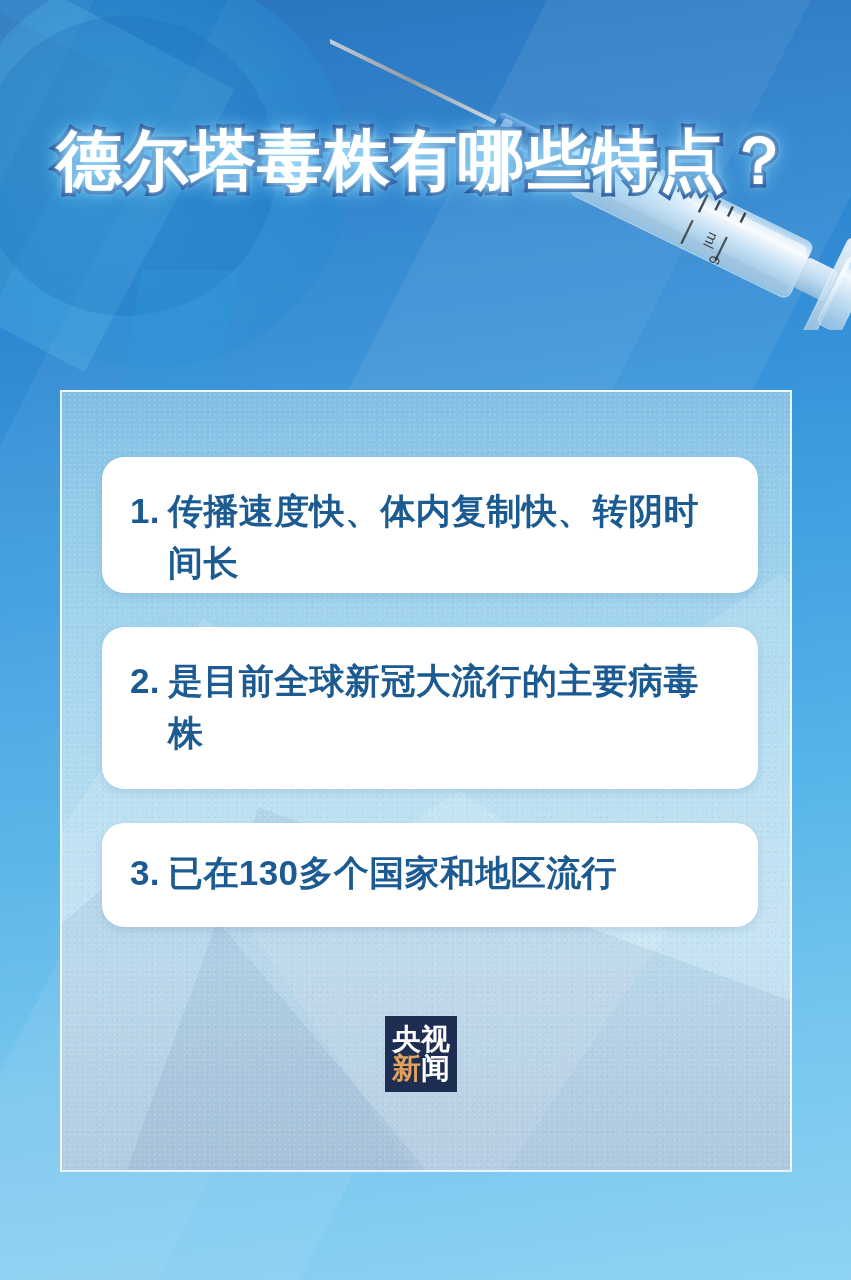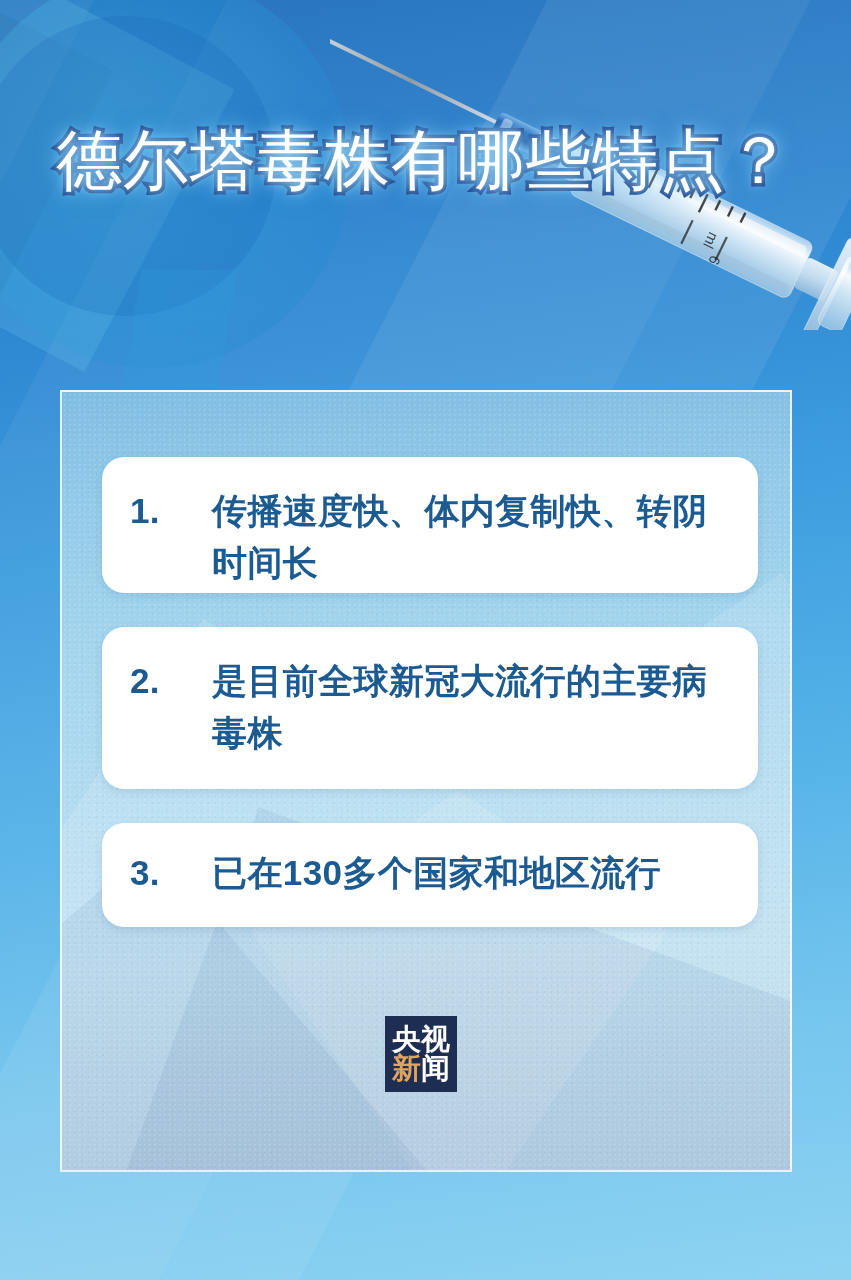--- a/index.html
+++ b/index.html
@@ -90,21 +90,21 @@
 
   
   .title-block {
     position: absolute;
     left: 56px; top: 118px;
     width: 780px;
   }
   .title-line {
     font-size: 66px;
     line-height: 84px;
-    font-weight: 400;
+    font-weight: 700;
     color: #ffffff;
     letter-spacing: 1px;
     white-space: nowrap;
     -webkit-text-stroke: 7px #1a3d85;
     paint-order: stroke fill;
     text-shadow:
       0 0 10px rgba(160,225,255,0.95),
       0 0 18px rgba(140,215,255,0.85),
       0 0 26px rgba(120,205,250,0.6);
   }
@@ -180,21 +180,21 @@
     line-height: 52px;
     font-weight: 600;
     letter-spacing: 0.4px;
     display: flex;
     align-items: flex-start;
   }
   .card-num {
     flex: 0 0 auto;
     margin-right: 8px;
   }
-  .card-body { flex: 1 1 auto; margin-left: 44px; }
+  .card-body { flex: 1 1 auto; }
   .card-1 { height: 136px; }
   .card-2 { height: 162px; }
   .card-3 { height: 104px; padding-top: 24px; }
 
   
   .logo {
     position: absolute;
     left: 385px; top: 1016px;
     width: 72px; height: 76px;
     background: #1e2d52;

